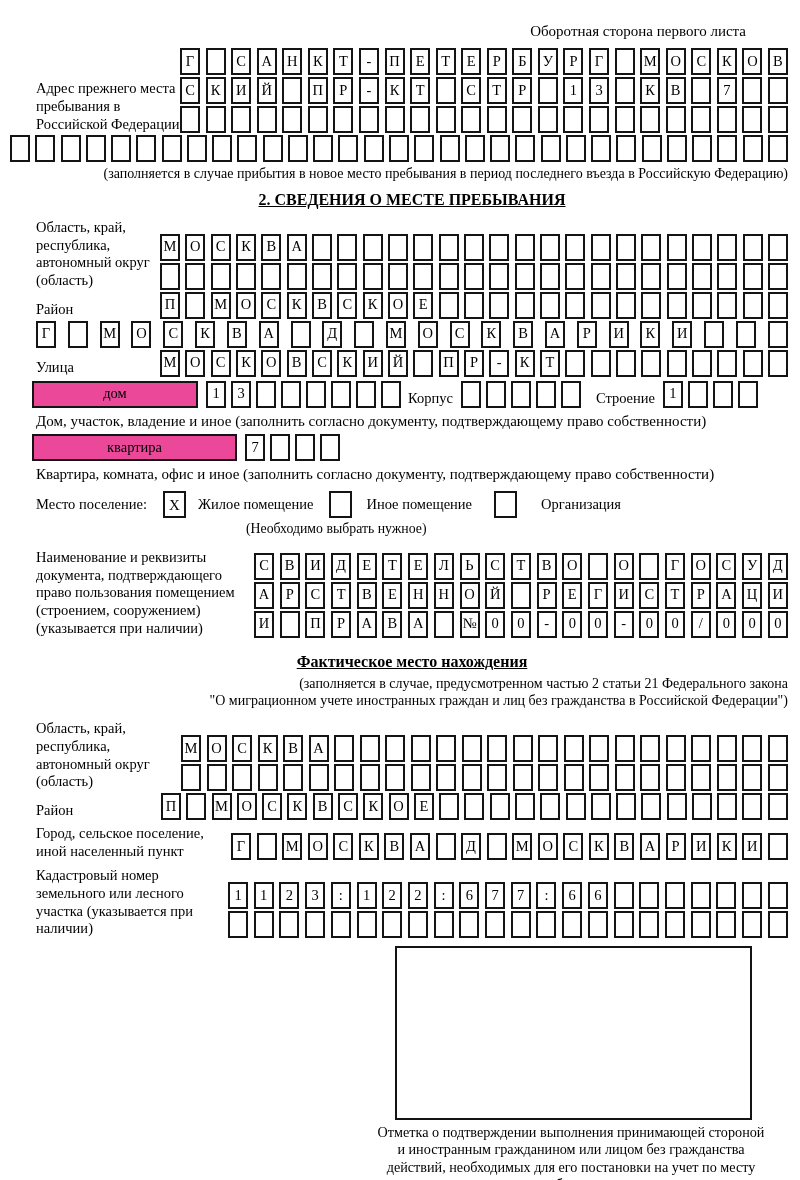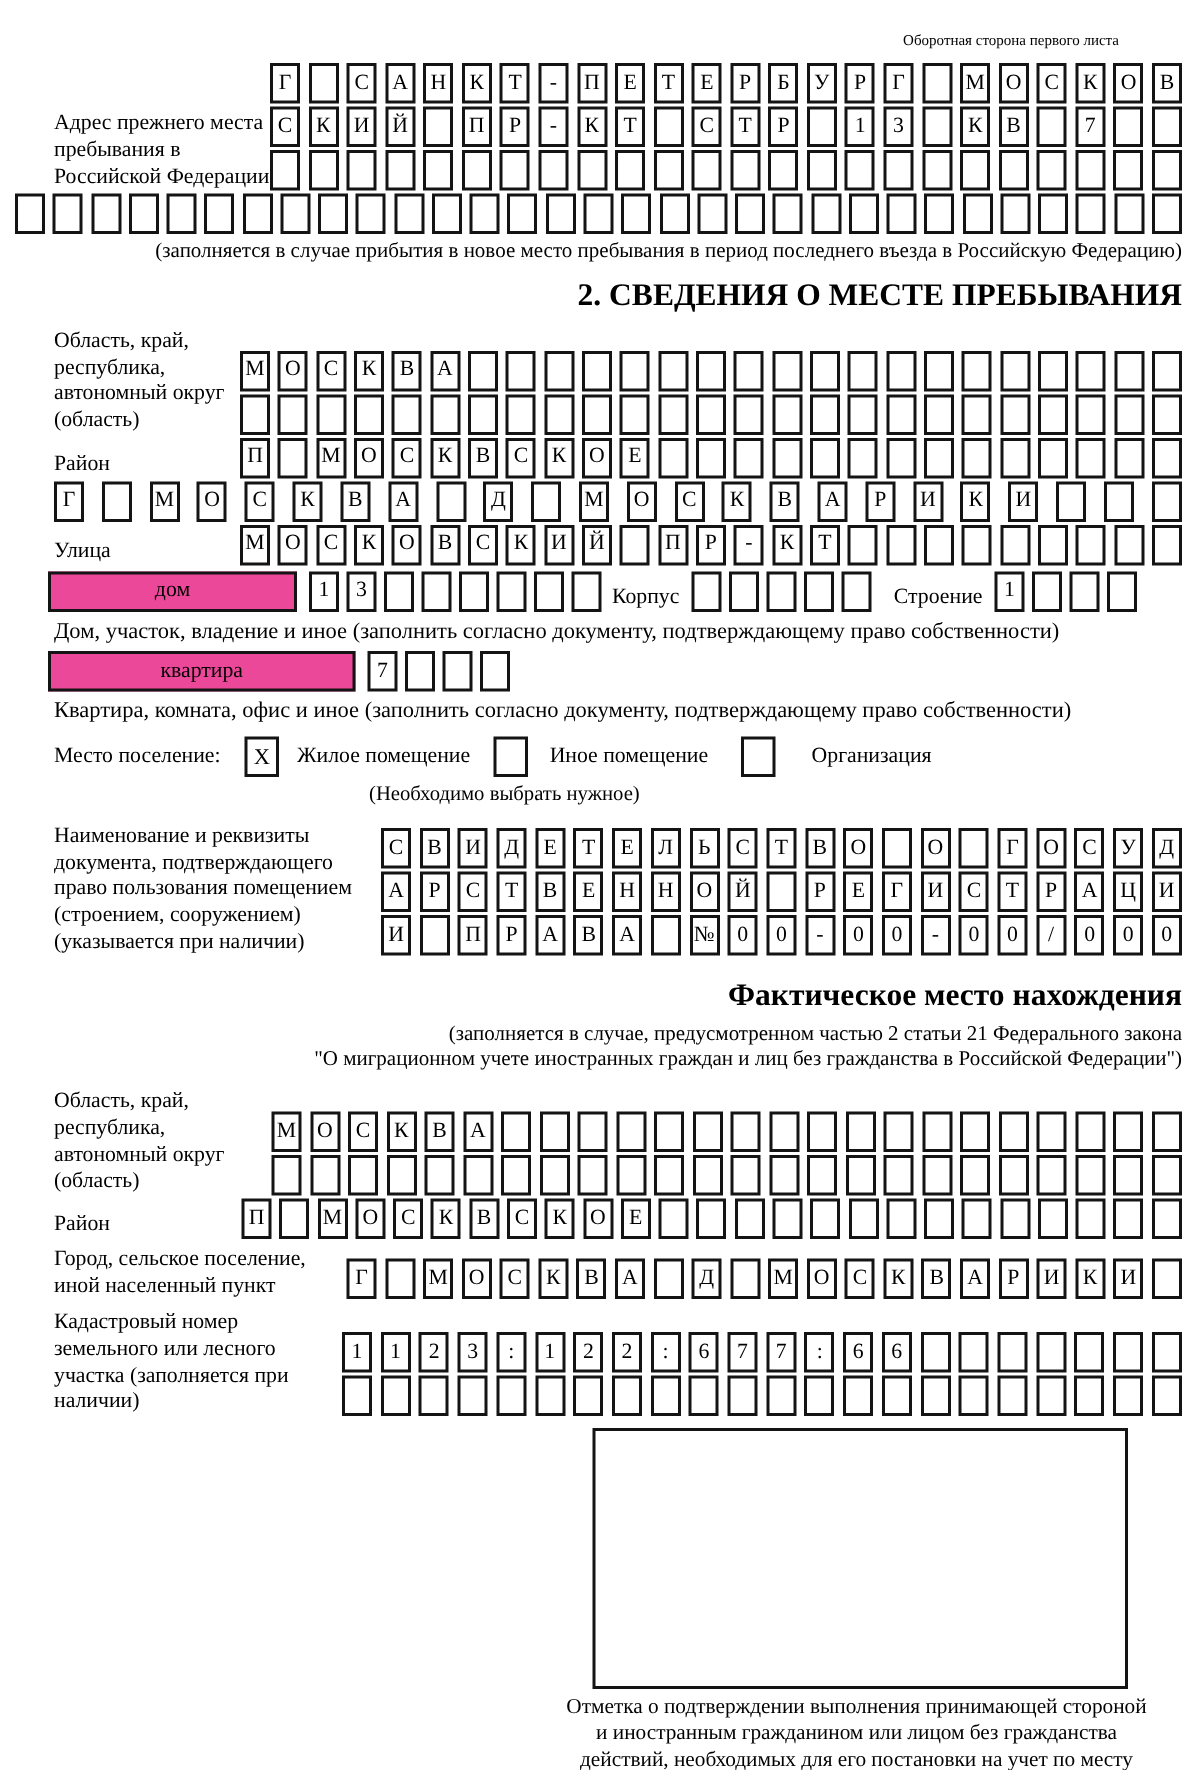--- a/index.html
+++ b/index.html
@@ -3,35 +3,35 @@
 <meta charset="utf-8">
 <style>
   html,body{margin:0;padding:0;background:#fff;color:#000;}
   body{
     width:800px;height:1180px;margin:0 auto;position:relative;
     font-family:"Liberation Serif","DejaVu Serif",serif;
     font-size:14.5px;line-height:1.22;
     box-sizing:border-box;padding:22px 12px 10px 36px;
     overflow:hidden;
   }
-  .hdr{ text-align:right; padding-right:42px; font-size:10px; }
+  .hdr{ text-align:right; padding-right:42px; font-size:15px; }
   .frow{ display:flex; align-items:flex-end; margin-top:6px; }
   .flabel{ flex:0 0 auto; padding-top:3px; }
   .rows{ flex:1 1 auto; display:flex; flex-direction:column; row-gap:2px; }
   .cells{ display:flex; justify-content:space-between; }
   .cells-fixed{ display:flex; }
   .cells-fixed .cell{ margin-right:5px; }
   .cell{
     flex:0 0 auto; width:20px; height:27px; box-sizing:border-box;
     border:2px solid #141414; display:flex; align-items:center; justify-content:center;
     font-size:14.5px; background:#fff;
   }
   .fullrow{ margin:2px 0 0 -26px; }
   .note{ text-align:right; font-size:14px; margin-top:3px; }
-  .title{ text-align:right; font-weight:bold; font-size:21px; margin:8px 0 4px 0; }
+  .title{ text-align:center; font-weight:bold; font-size:16px; margin:8px 0 4px 0;text-decoration:underline; }
   .widebox{
     box-sizing:border-box; border:2px solid #141414; height:27px;
     display:flex; align-items:center; justify-content:center; background:#ec4899;
     flex:0 0 auto;
   }
   .inline-lab{ padding-top:4px; flex:0 0 auto; }
   .capnote{ font-size:15px; margin-top:4px; }
   .stay{ display:flex; align-items:center; margin-top:8px; }
   .chk{
     box-sizing:border-box; width:23px; height:27px; border:2px solid #141414;
@@ -577,21 +577,21 @@
         <span class="cell">Р</span>
         <span class="cell">И</span>
         <span class="cell">К</span>
         <span class="cell">И</span>
         <span class="cell"></span>
       </div>
   </div>
 </div>
 
 <div class="frow mt4">
-  <div class="flabel" style="width:192px">Кадастровый номер земельного или лесного участка (заполняется при наличии)</div>
+  <div class="flabel" style="width:192px">Кадастровый номер земельного или лесного участка (указывается при наличии)</div>
   <div class="rows" style="padding-top:14px">
     <div class="cells">
         <span class="cell">1</span>
         <span class="cell">1</span>
         <span class="cell">2</span>
         <span class="cell">3</span>
         <span class="cell">:</span>
         <span class="cell">1</span>
         <span class="cell">2</span>
         <span class="cell">2</span>

